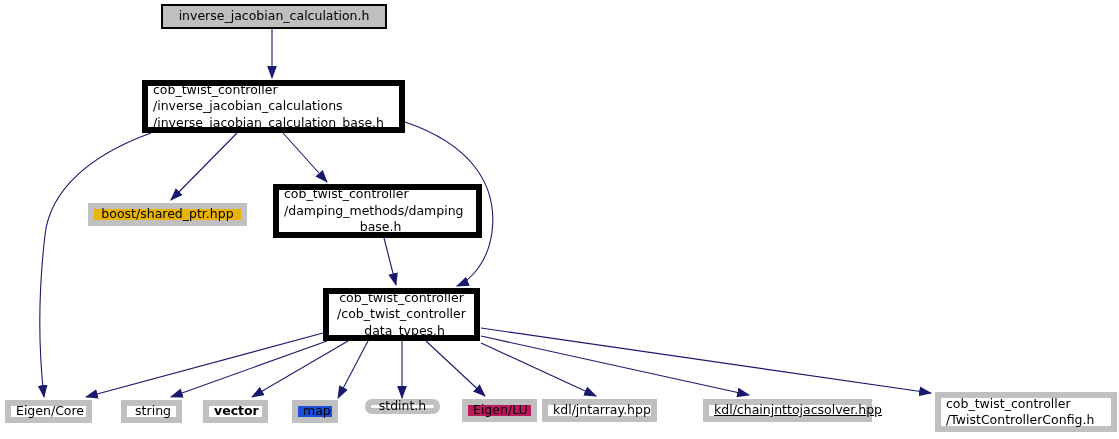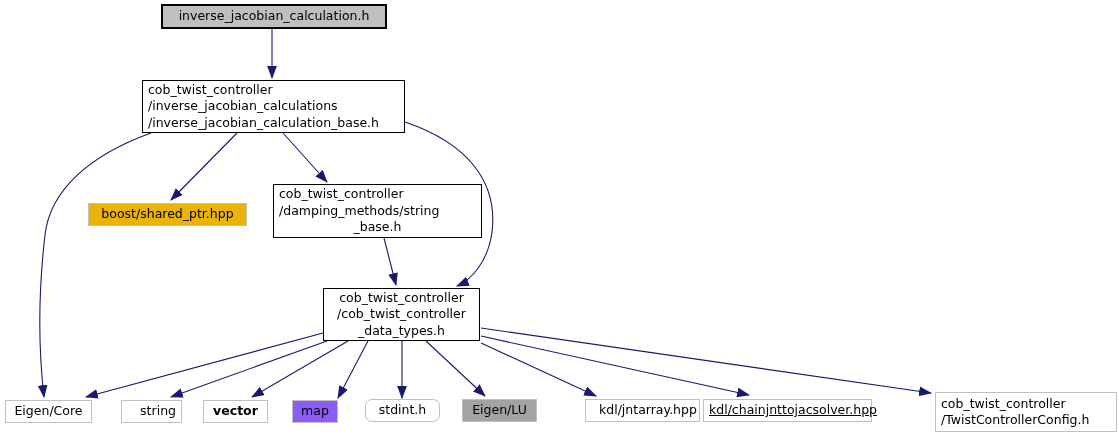--- a/index.html
+++ b/index.html
@@ -14,21 +14,21 @@
   #edge-layer {
     position: absolute;
     left: 0; top: 0;
     width: 1119px; height: 439px;
     pointer-events: none;
   }
   .node {
     position: absolute;
     box-sizing: border-box;
     background: #ffffff;
-    border: 1px solid #a3a3a3;
+    border: 6px solid #a3a3a3;
     color: #000000;
     font-size: 12.5px;
     display: flex;
     flex-direction: column;
     justify-content: center;
     cursor: pointer;
   }
   .node.current { border-width: 2px; }
   .node .line {
     line-height: 16.5px;
@@ -70,47 +70,47 @@
     <div class="node internal" style="left: 142px; top: 80px; width: 263px; height: 53px; background: rgb(255, 255, 255); border-color: rgb(0, 0, 0);">
       <div class="line align-left">cob_twist_controller</div>
       <div class="line align-left">/inverse_jacobian_calculations</div>
       <div class="line align-left">/inverse_jacobian_calculation_base.h</div>
     </div>
     <div class="node external" style="left: 88px; top: 203px; width: 159px; height: 23px; background: #eab308; border-color: rgb(192, 192, 192);">
       <div class="line align-center">boost/shared_ptr.hpp</div>
     </div>
     <div class="node internal" style="left: 273px; top: 184px; width: 209px; height: 54px; background: rgb(255, 255, 255); border-color: rgb(0, 0, 0);">
       <div class="line align-left">cob_twist_controller</div>
-      <div class="line align-left">/damping_methods/string</div>
+      <div class="line align-left">/damping_methods/damping</div>
       <div class="line align-center">_base.h</div>
     </div>
     <div class="node internal" style="left: 323px; top: 288px; width: 157px; height: 53px; background: rgb(255, 255, 255); border-color: rgb(0, 0, 0);">
       <div class="line align-center">cob_twist_controller</div>
       <div class="line align-center">/cob_twist_controller</div>
       <div class="line align-center">_data_types.h</div>
     </div>
     <div class="node external" style="left: 5px; top: 400px; width: 87px; height: 23px; background: rgb(255, 255, 255); border-color: rgb(192, 192, 192);">
       <div class="line align-center">Eigen/Core</div>
     </div>
     <div class="node external" style="left: 121px; top: 400px; width: 61px; height: 23px; background: rgb(255, 255, 255); border-color: rgb(192, 192, 192); align-items: flex-end;">
       <div class="line align-center">string</div>
     </div>
     <div class="node external" style="left: 203px; top: 400px; width: 65px; height: 23px; background: rgb(255, 255, 255); border-color: rgb(192, 192, 192); font-weight: bold;">
       <div class="line align-center">vector</div>
     </div>
-    <div class="node external" style="left: 292px; top: 400px; width: 46px; height: 23px; background: #8b5cf6; border-color: rgb(192, 192, 192);">
+    <div class="node external" style="left: 292px; top: 400px; width: 46px; height: 23px; background: #1d4ed8; border-color: rgb(192, 192, 192);">
       <div class="line align-center">map</div>
     </div>
-    <div class="node external" style="left: 365px; top: 399px; width: 75px; height: 23px; background: rgb(255, 255, 255); border-color: rgb(192, 192, 192); border-radius: 7px;">
+    <div class="node external" style="left: 365px; top: 399px; width: 75px; height: 15px; background: rgb(255, 255, 255); border-color: rgb(192, 192, 192); border-radius: 7px;">
       <div class="line align-center">stdint.h</div>
     </div>
-    <div class="node external" style="left: 462px; top: 399px; width: 75px; height: 23px; background: #a3a3a3; border-color: rgb(192, 192, 192);">
+    <div class="node external" style="left: 462px; top: 399px; width: 75px; height: 23px; background: #be185d; border-color: rgb(192, 192, 192);">
       <div class="line align-center">Eigen/LU</div>
     </div>
-    <div class="node external" style="left: 585px; top: 399px; width: 115px; height: 23px; background: rgb(255, 255, 255); border-color: rgb(192, 192, 192); padding-left: 8px;">
+    <div class="node external" style="left: 542px; top: 399px; width: 115px; height: 23px; background: rgb(255, 255, 255); border-color: rgb(192, 192, 192);">
       <div class="line align-center">kdl/jntarray.hpp</div>
     </div>
     <div class="node external" style="left: 703px; top: 399px; width: 169px; height: 23px; background: rgb(255, 255, 255); border-color: rgb(192, 192, 192); text-decoration: underline;">
       <div class="line align-center">kdl/chainjnttojacsolver.hpp</div>
     </div>
     <div class="node external" style="left: 935px; top: 392px; width: 182px; height: 40px; background: rgb(255, 255, 255); border-color: rgb(192, 192, 192);">
       <div class="line align-left">cob_twist_controller</div>
       <div class="line align-left">/TwistControllerConfig.h</div>
     </div>
   </div>

